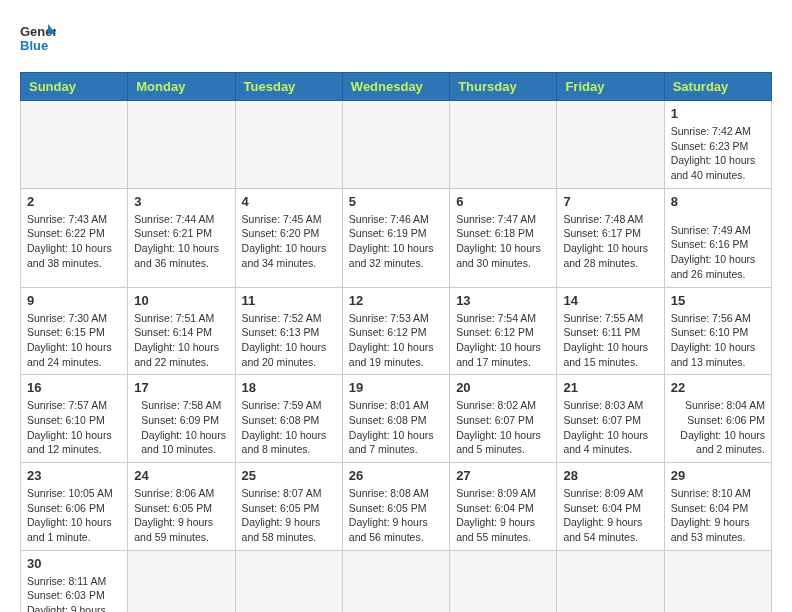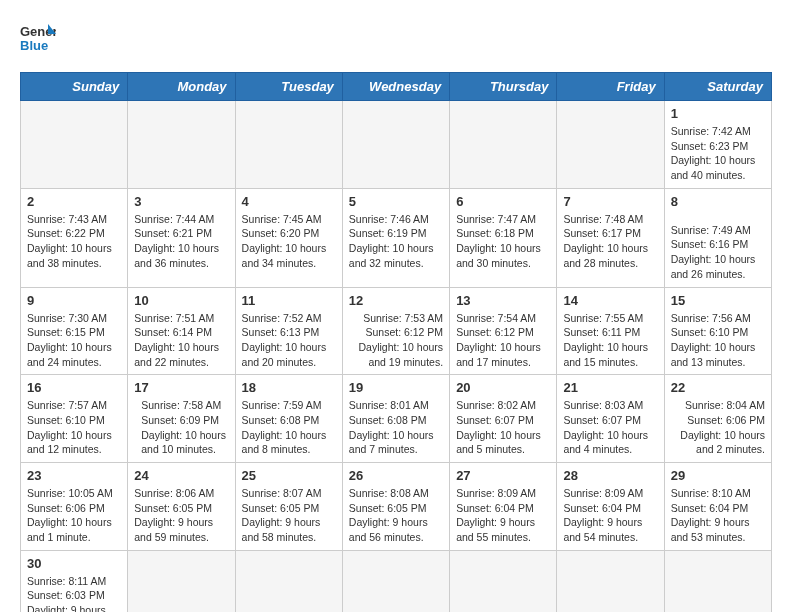--- a/index.html
+++ b/index.html
@@ -37,27 +37,26 @@
       font-size: 15px;
       color: #555;
     }
     .calendar {
       width: 100%;
       border-collapse: collapse;
       border: 1px solid #ccc;
     }
     .calendar th {
       background: #2e75b6;
-      color: #ffffff;
+      color: #bef264;
       font-size: 13px;
       font-weight: bold;
       padding: 6px 8px;
-      text-align: right;
+      text-align: left;
       border: 1px solid #2060a0;
-      font-style: italic;
     }
     .calendar td {
       vertical-align: top;
       border: 1px solid #ccc;
       padding: 5px 6px;
       font-size: 11px;
       color: #333;
       background: #fff;
       width: calc(100% / 7);
       min-height: 70px;
@@ -179,21 +178,21 @@
 Daylight: 10 hours and 22 minutes.</div>
         </td>
         <td>
           <span class="day-number">11</span>
           <div class="day-info" style="white-space: pre-line;">Sunrise: 7:52 AM
 Sunset: 6:13 PM
 Daylight: 10 hours and 20 minutes.</div>
         </td>
         <td>
           <span class="day-number">12</span>
-          <div class="day-info" style="white-space: pre-line; text-align: right;">Sunrise: 7:53 AM
+          <div class="day-info" style="white-space: pre-line;">Sunrise: 7:53 AM
 Sunset: 6:12 PM
 Daylight: 10 hours and 19 minutes.</div>
         </td>
         <td>
           <span class="day-number">13</span>
           <div class="day-info" style="white-space: pre-line;">Sunrise: 7:54 AM
 Sunset: 6:12 PM
 Daylight: 10 hours and 17 minutes.</div>
         </td>
         <td>

